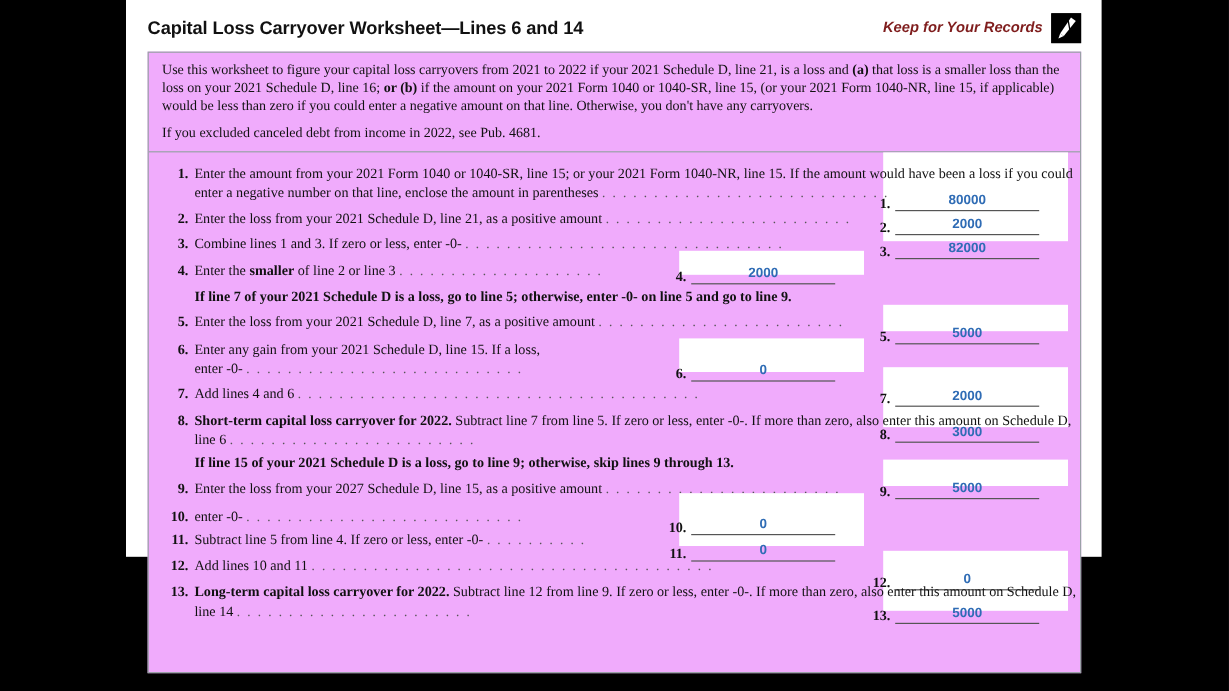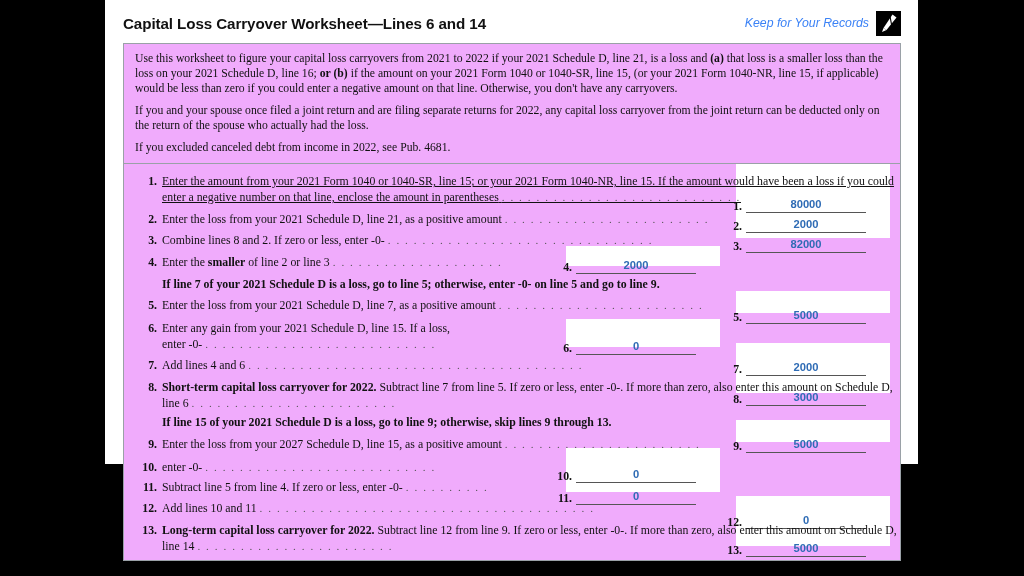--- a/index.html
+++ b/index.html
@@ -23,21 +23,21 @@
     display:flex;align-items:center;justify-content:space-between;
   }
   .title{
     font-family:"Liberation Sans", sans-serif;
     font-weight:bold;font-size:15.2px;color:#111;
     letter-spacing:-0.1px;white-space:nowrap;
   }
   .keepwrap{display:flex;align-items:center;gap:7px;}
   .keep{
     font-family:"Liberation Sans", sans-serif;
-    font-style:italic;font-weight:normal;font-size:12.3px;color:#3b82f6;
+    font-style:italic;font-weight:bold;font-size:12.3px;color:#7f1d1d;
     white-space:nowrap;
   }
   .penicon{
     width:25px;height:25px;background:#000;position:relative;flex:0 0 auto;
   }
   .penicon svg{position:absolute;left:0;top:0;}
 
   
   .ws{
     position:absolute;left:18px;top:43px;width:778px;height:518px;
@@ -121,48 +121,47 @@
             <path d="M14.0 5.4 L16.0 16.2" stroke="#000" stroke-width="1.1" fill="none"></path>
           </svg>
         </div>
       </div>
     </div>
 
     <div class="ws">
 
       <div class="intro">
         <p>Use this worksheet to figure your capital loss carryovers from 2021 to 2022 if your 2021 Schedule D, line 21, is a loss and <b>(a)</b> that loss is a smaller loss than the loss on your 2021 Schedule D, line 16; <b>or (b)</b> if the amount on your 2021 Form 1040 or 1040-SR, line 15, (or your 2021 Form 1040-NR, line 15, if applicable) would be less than zero if you could enter a negative amount on that line. Otherwise, you don't have any carryovers.</p>
-        <p>If you and your spouse once filed a joint return and are filing separate returns for 2022, any capital loss carryover from the joint return can be deducted only on the return of the spouse who actually had the loss.</p>
         <p>If you excluded canceled debt from income in 2022, see Pub. 4681.</p>
       </div>
 
       <div class="lines">
 
         <div class="panel" style="left:612px;top:0px;width:154px;height:74px;"></div>
 
         <div class="row" style="padding-left:12px;margin-top:4px;">
           <div class="num">1.</div>
-          <div class="txt" style="width:572px;text-decoration:underline;">
+          <div class="txt" style="width:572px;">
             <span>Enter the amount from your 2021 Form 1040 or 1040-SR, line 15; or your 2021 Form 1040-NR, line 15. If the amount would have been a loss if you could enter a negative number on that line, enclose the amount in parentheses</span>
             <span class="leader"> . . . . . . . . . . . . . . . . . . . . . . . . . . . .</span>
           </div>
         </div>
 
         <div class="row" style="padding-left:12px;margin-top:6px;">
           <div class="num">2.</div>
           <div class="txt" style="width:572px;">
             <span>Enter the loss from your 2021 Schedule D, line 21, as a positive amount</span>
             <span class="leader"> . . . . . . . . . . . . . . . . . . . . . . . .</span>
           </div>
         </div>
 
         <div class="row" style="padding-left:12px;margin-top:6px;">
           <div class="num">3.</div>
           <div class="txt" style="width:572px;">
-            <span>Combine lines 8 and 2. If zero or less, enter -0-</span>
+            <span>Combine lines 1 and 3. If zero or less, enter -0-</span>
             <span class="leader"> . . . . . . . . . . . . . . . . . . . . . . . . . . . . . . .</span>
           </div>
         </div>
 
         <div class="ans" style="left:600px;top:34px;">
           <div class="alabel">1.</div>
           <div class="aval">80000</div>
         </div>
         <div class="ans" style="left:600px;top:54px;">
           <div class="alabel">2.</div>

